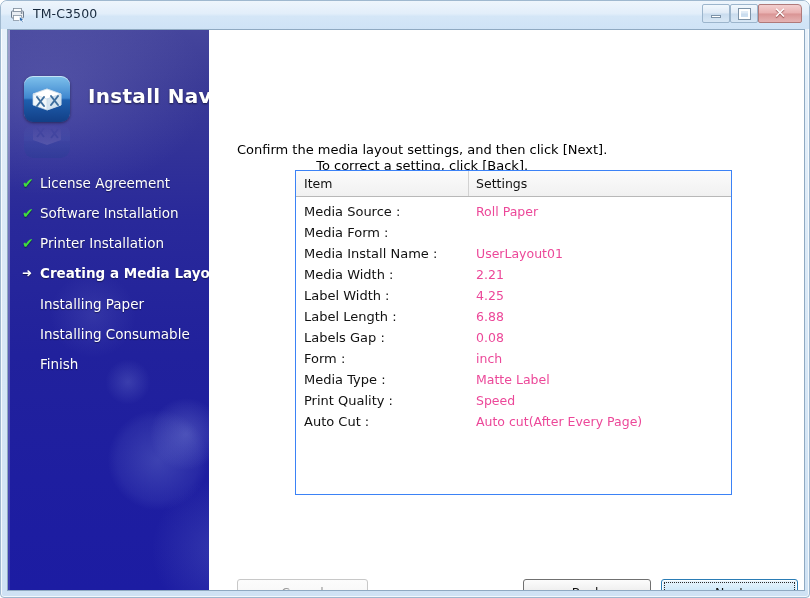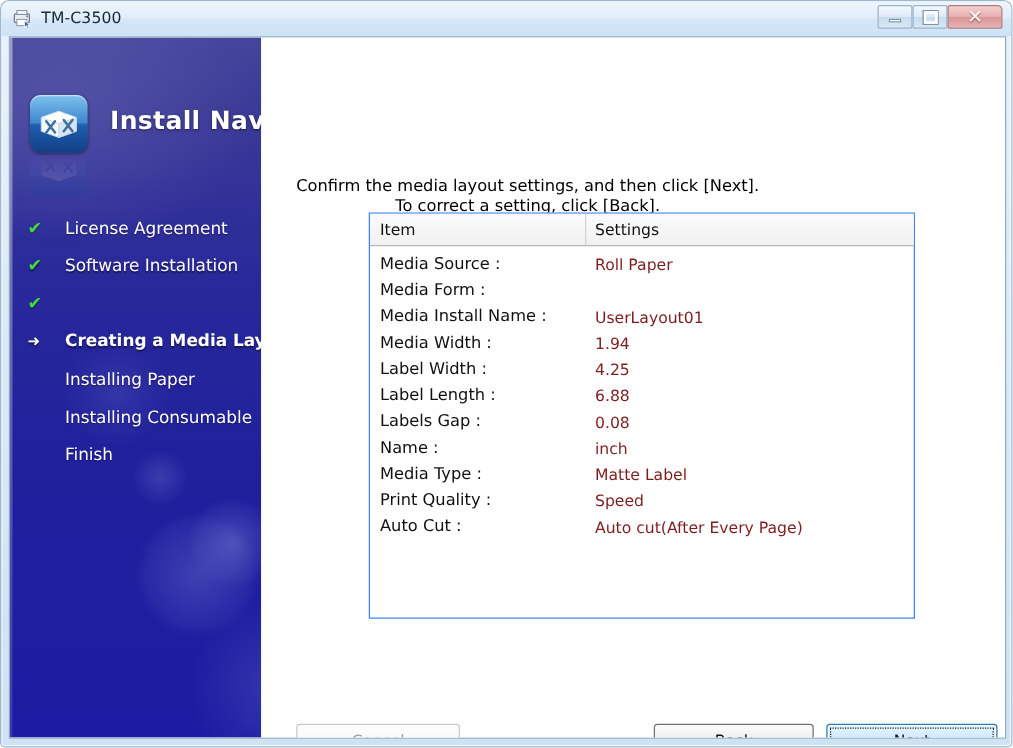--- a/index.html
+++ b/index.html
@@ -181,21 +181,20 @@
     width: 18px;
     flex: 0 0 18px;
     display: flex;
     align-items: center;
     justify-content: flex-start;
   }
   .nav-label {
     font-size: 13.5px;
     color: #ffffff;
     text-shadow: 0 1px 1px rgba(0,0,0,0.45);
-    margin-left: 12px;
   }
   .nav-item.current .nav-label {
     font-weight: bold;
   }
   .check-glyph {
     color: #3fdc3f;
     font-size: 14px;
     line-height: 1;
     text-shadow: 0 1px 1px rgba(0,0,0,0.5);
   }
@@ -276,21 +275,21 @@
     position: absolute;
     left: 8px; top: 0;
     font-size: 13px;
     color: #111111;
     white-space: nowrap;
   }
   .cell-value {
     position: absolute;
     left: 180px; top: 0;
     font-size: 12.5px;
-    color: #7f1d1d;
+    color: #ec4899;
     white-space: nowrap;
   }
 
   
   .btn {
     position: absolute;
     top: 549px;
     height: 26px;
     box-sizing: border-box;
     border-radius: 3px;
@@ -400,20 +399,21 @@
       <div class="nav-item done" style="top:173px">
         <span class="nav-marker">
             <span class="check-glyph">✔</span>
           </span>
         <span class="nav-label">Software Installation</span>
       </div>
       <div class="nav-item done" style="top:203px">
         <span class="nav-marker">
             <span class="check-glyph">✔</span>
           </span>
+        <span class="nav-label">Printer Installation</span>
       </div>
       <div class="nav-item current" style="top:233px">
         <span class="nav-marker">
             <span class="arrow-glyph">➜</span>
           </span>
         <span class="nav-label">Creating a Media Layout</span>
       </div>
       <div class="nav-item" style="top:264px">
         <span class="nav-marker"></span>
         <span class="nav-label">Installing Paper</span>
@@ -445,36 +445,36 @@
           </div>
           <div class="trow">
             <span class="cell-item">Media Form :</span>
           </div>
           <div class="trow">
             <span class="cell-item">Media Install Name :</span>
             <span class="cell-value">UserLayout01</span>
           </div>
           <div class="trow">
             <span class="cell-item">Media Width :</span>
-            <span class="cell-value">1.94</span>
+            <span class="cell-value">2.21</span>
           </div>
           <div class="trow">
             <span class="cell-item">Label Width :</span>
             <span class="cell-value">4.25</span>
           </div>
           <div class="trow">
             <span class="cell-item">Label Length :</span>
             <span class="cell-value">6.88</span>
           </div>
           <div class="trow">
             <span class="cell-item">Labels Gap :</span>
             <span class="cell-value">0.08</span>
           </div>
           <div class="trow">
-            <span class="cell-item">Name :</span>
+            <span class="cell-item">Form :</span>
             <span class="cell-value">inch</span>
           </div>
           <div class="trow">
             <span class="cell-item">Media Type :</span>
             <span class="cell-value">Matte Label</span>
           </div>
           <div class="trow">
             <span class="cell-item">Print Quality :</span>
             <span class="cell-value">Speed</span>
           </div>

